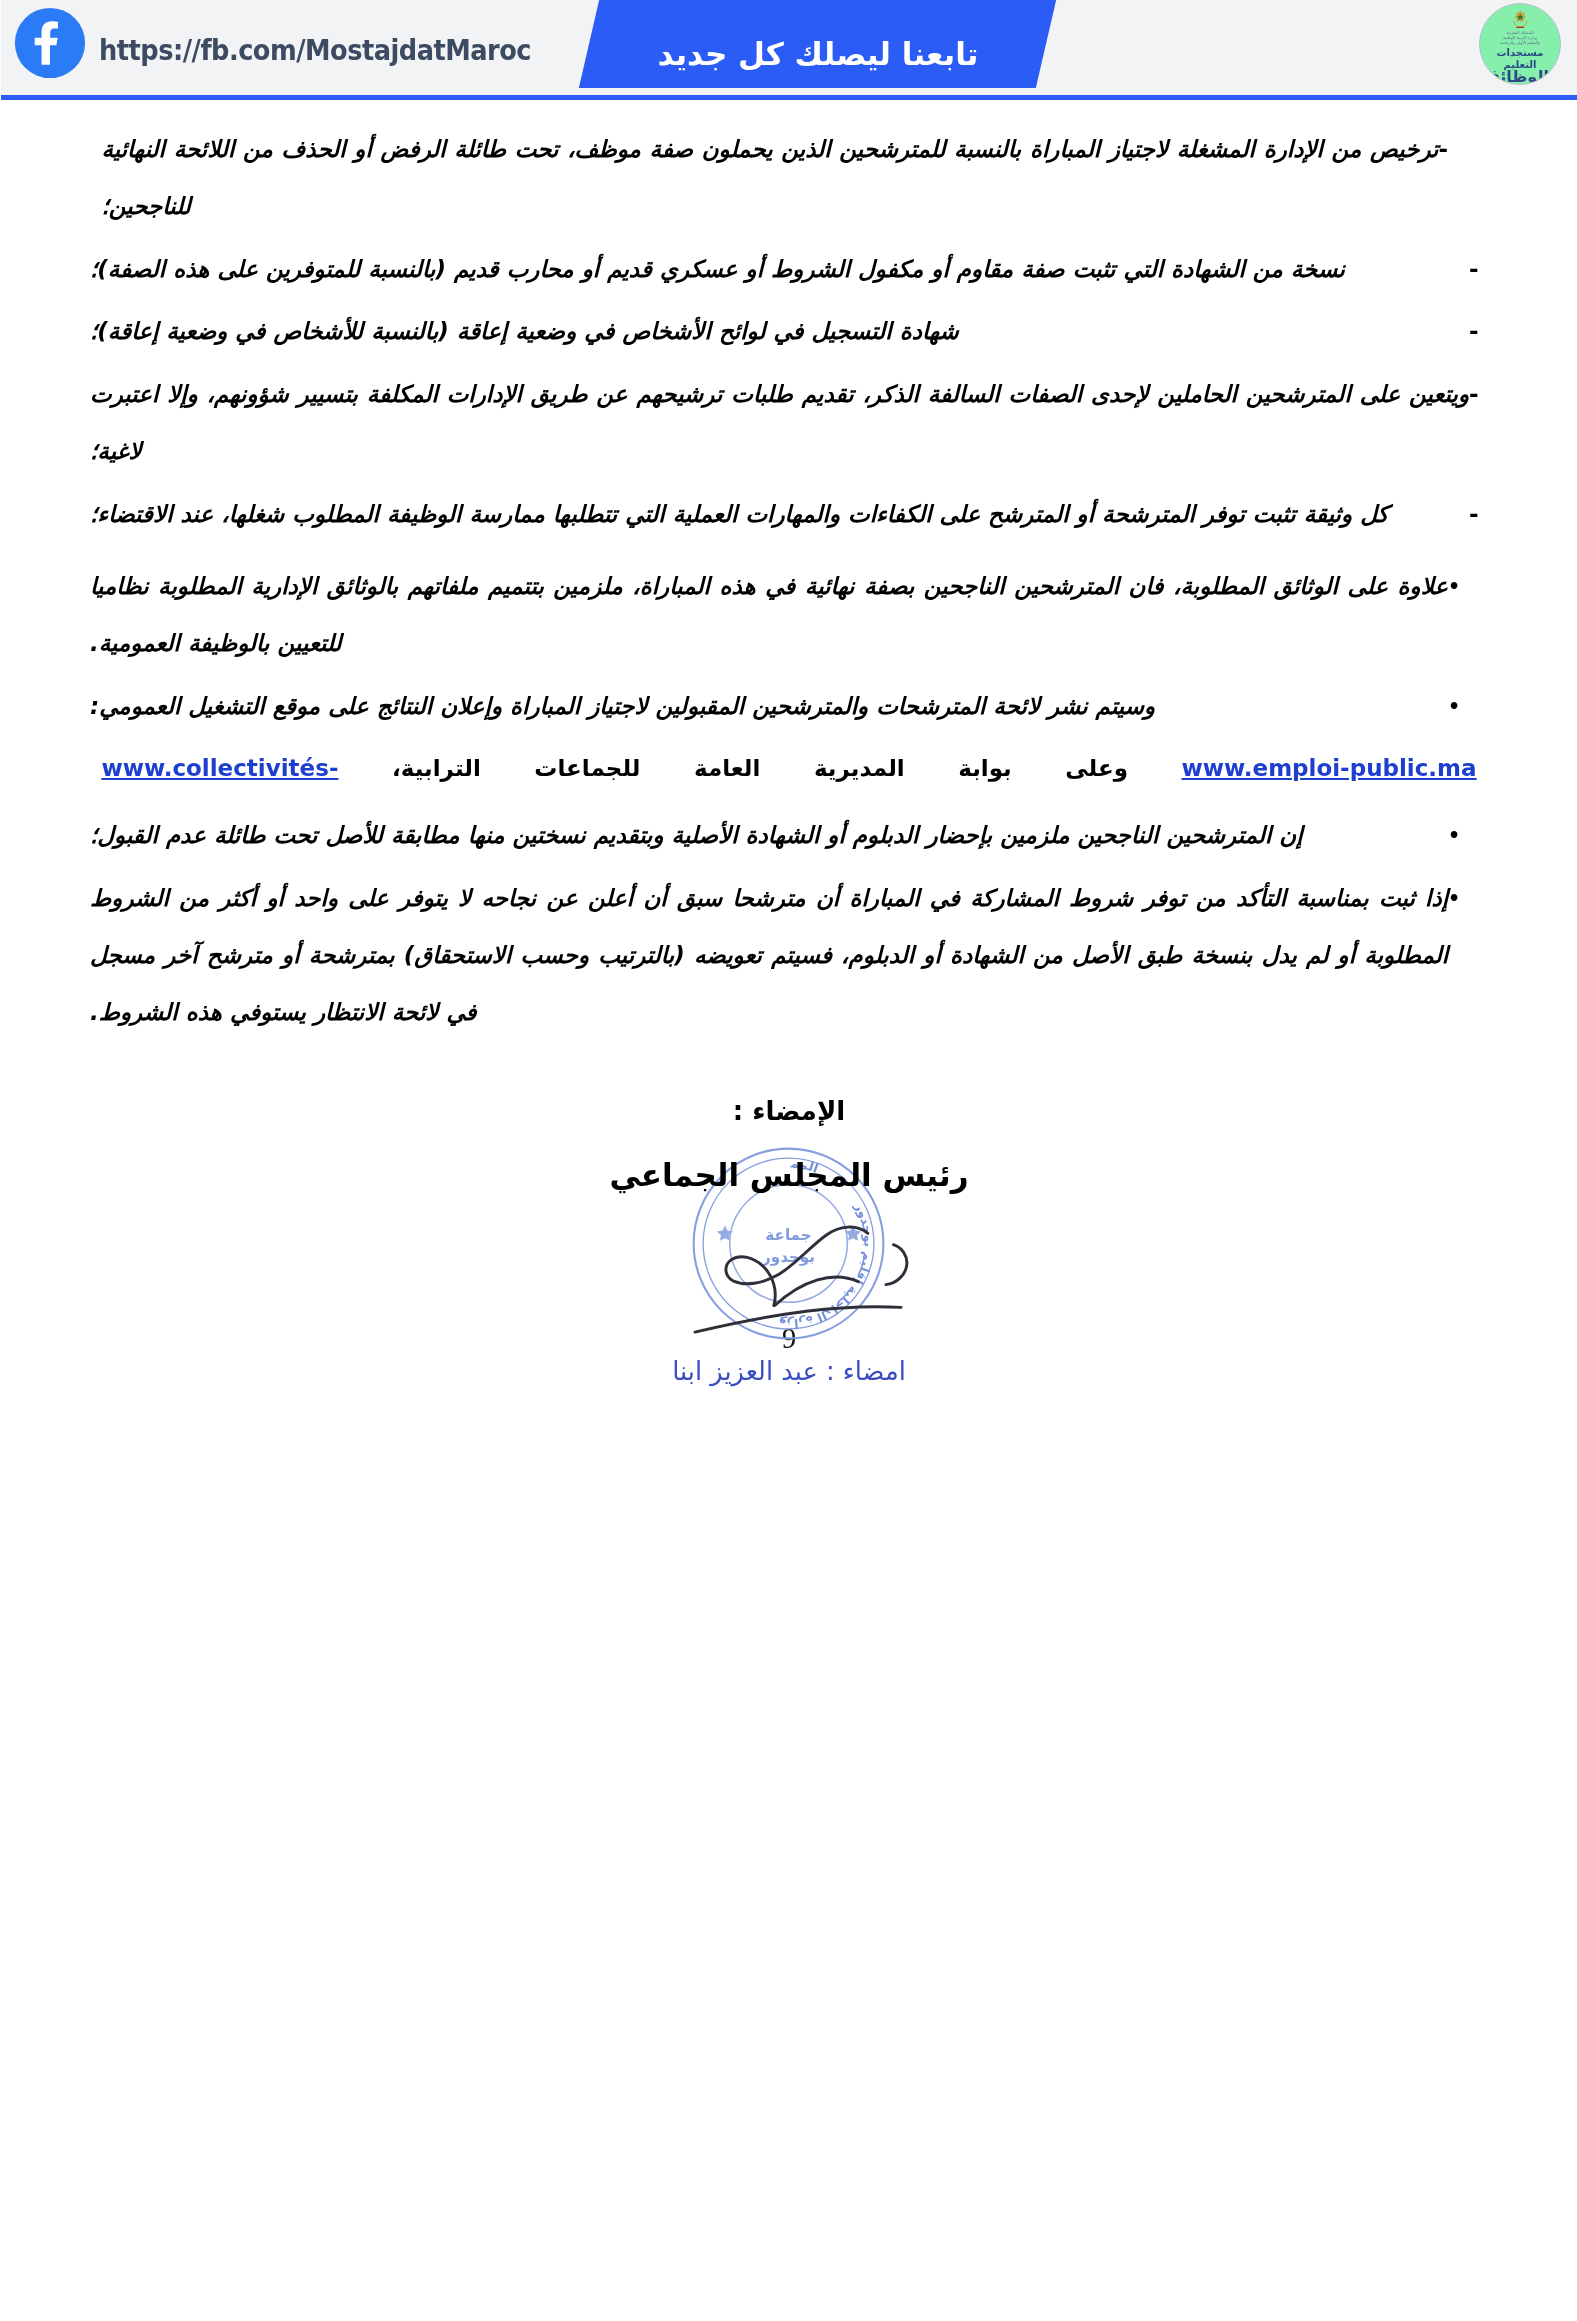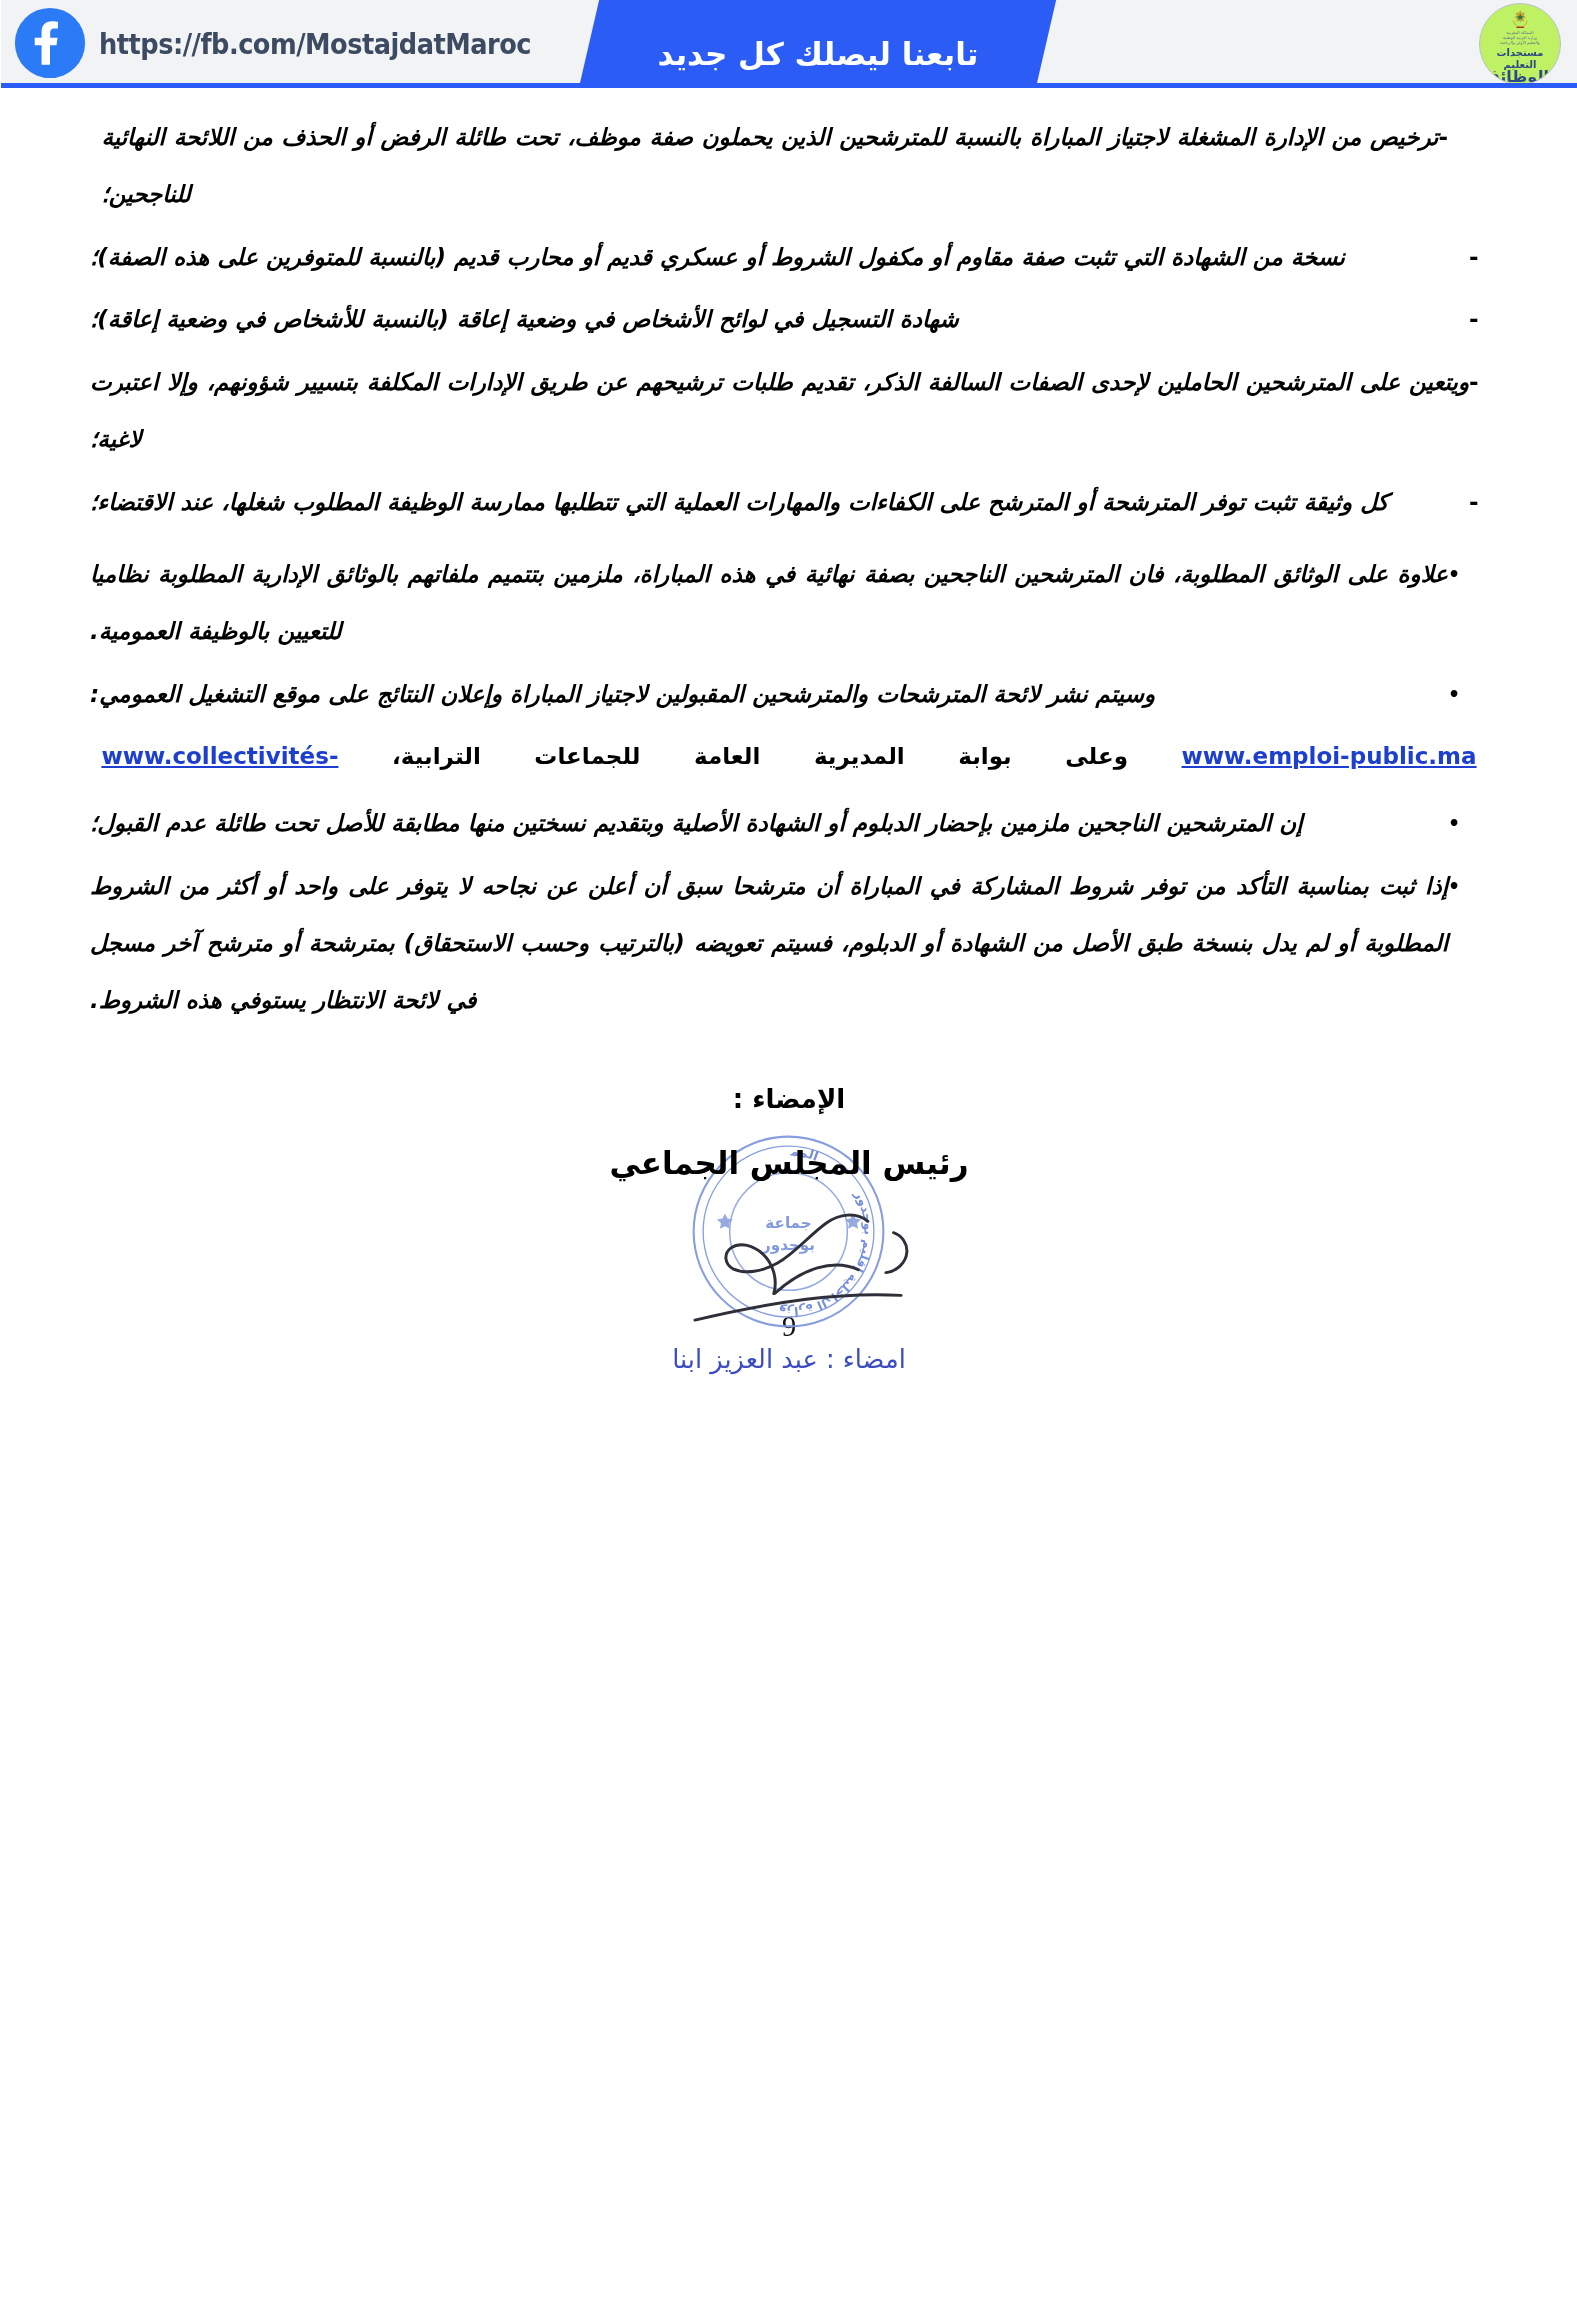--- a/index.html
+++ b/index.html
@@ -12,21 +12,21 @@
     height: 2322px;
     position: relative;
     font-family: "Liberation Serif", "DejaVu Serif", serif;
     overflow: hidden;
   }
 
   
   .banner {
     position: relative;
     width: 1578px;
-    height: 88px;
+    height: 100px;
     background: #f2f3f5;
     overflow: hidden;
   }
   .banner-inner {
     position: absolute;
     inset: 0;
   }
   .fb-badge {
     position: absolute;
     left: 13.3px;
@@ -89,21 +89,21 @@
     direction: rtl;
   }
   .seal {
     position: absolute;
     right: 17px;
     top: 2.9px;
     width: 82px;
     height: 82px;
     border: 1.4px solid #b9bfcb;
     border-radius: 50%;
-    background: #bef264;
+    background: #86efac;
     display: flex;
     flex-direction: column;
     align-items: center;
     justify-content: flex-start;
     padding-top: 4.8px;
     box-sizing: border-box;
     overflow: hidden;
   }
   .seal-emblem { width: 28.5px; height: 25px; }
   .seal-tiny {

